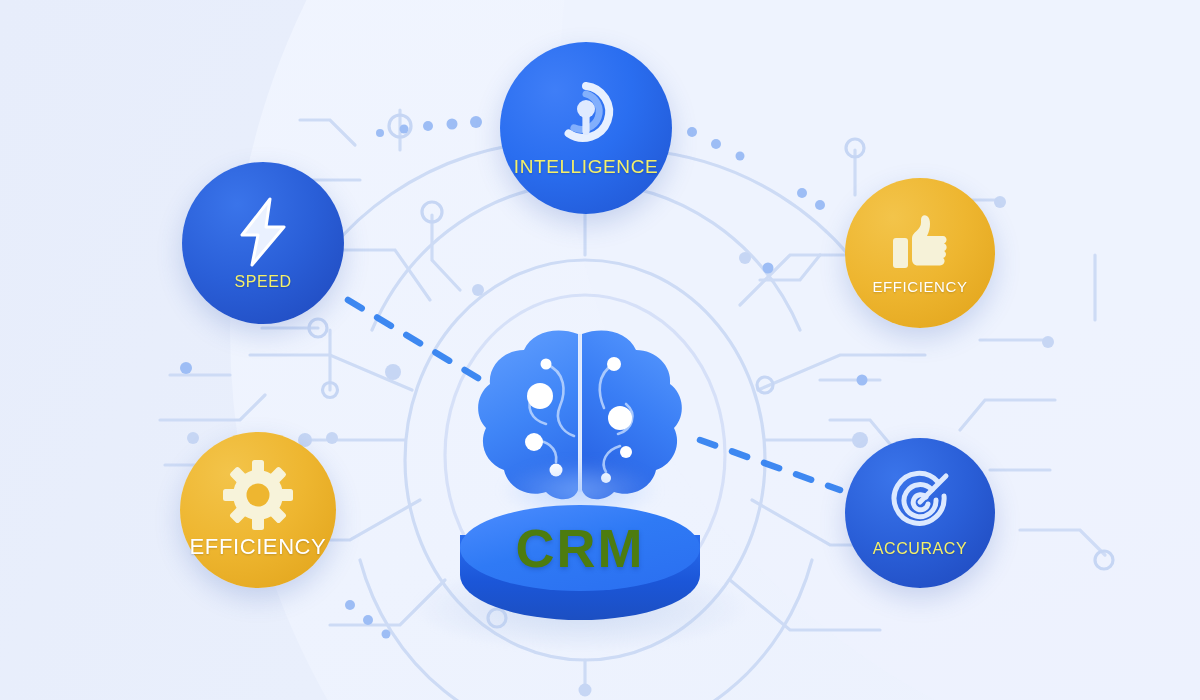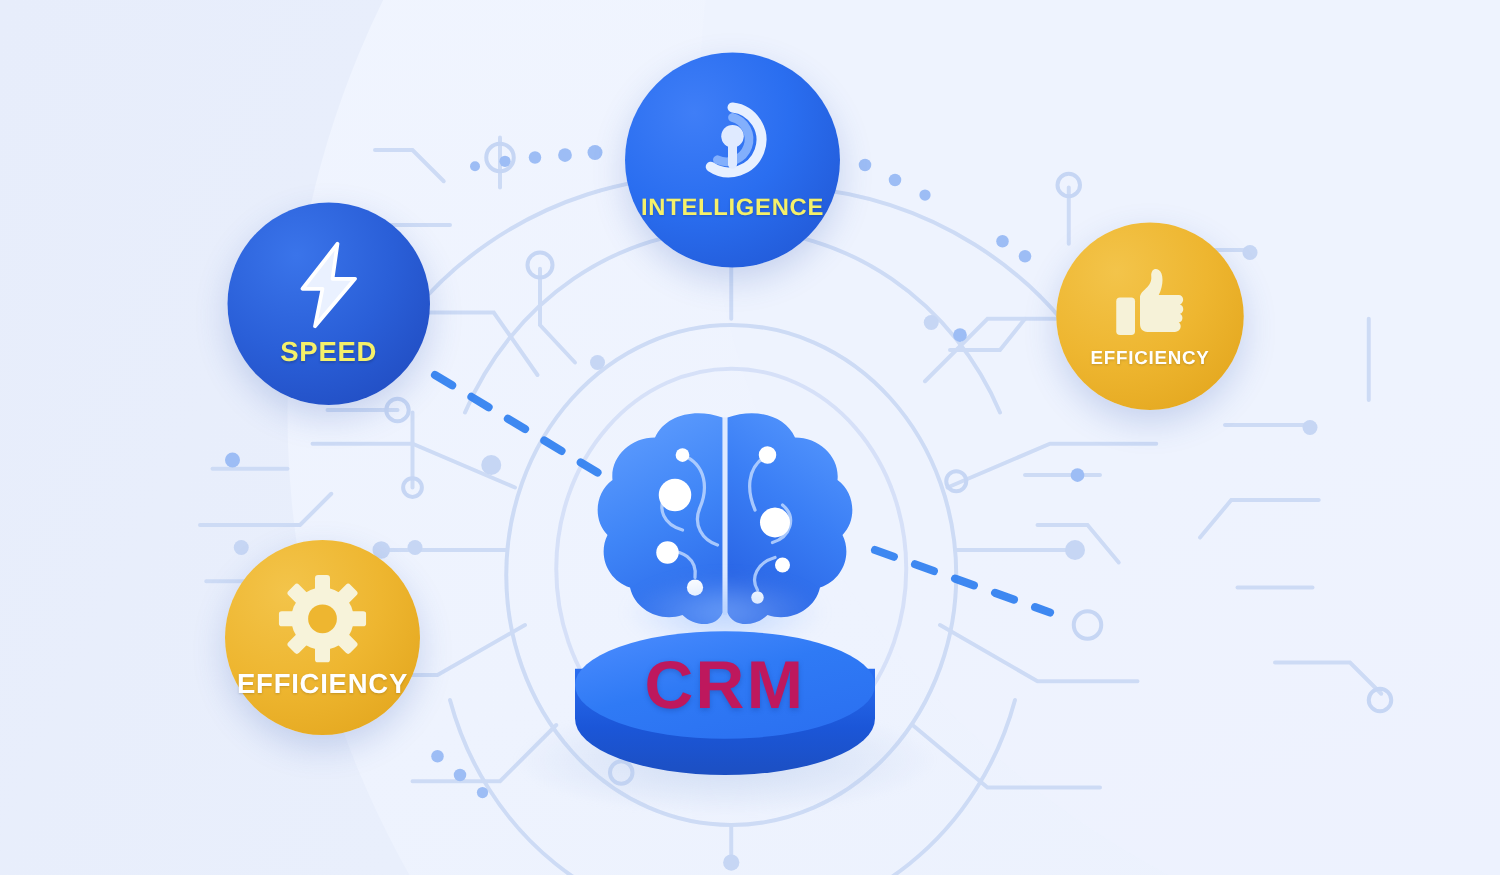--- a/index.html
+++ b/index.html
@@ -58,46 +58,46 @@
   }
   .crm-top{
     position:absolute;left:0;top:0;width:240px;height:86px;
     border-radius:50%;
     background:linear-gradient(165deg,#4d8dff 0%,#2f7af5 45%,#2a6ef0 100%);
   }
   .crm-label{
     position:absolute;left:0;top:8px;width:240px;height:70px;
     display:flex;align-items:center;justify-content:center;
     font-size:54px;font-weight:bold;letter-spacing:2px;
-    color:#be185d;text-shadow:0 2px 4px rgba(20,60,150,.35);
+    color:#4d7c0f;text-shadow:0 2px 4px rgba(20,60,150,.35);
   }
 
   
   .node{
     position:absolute;border-radius:50%;
     display:flex;flex-direction:column;align-items:center;justify-content:center;
     box-shadow:0 10px 26px rgba(60,95,180,.22);
   }
   .node .icon{display:flex;align-items:center;justify-content:center;}
   .node .label{
-    font-weight:bold;letter-spacing:.6px;margin-top:4px;
+    font-weight:normal;letter-spacing:.6px;margin-top:4px;
     text-shadow:0 1px 2px rgba(0,0,0,.18);
   }
   .node.blue{background:radial-gradient(circle at 32% 28%,#3f7ef7 0%,#2a6ef0 45%,#1f53cf 100%);}
   .node.deepblue{background:radial-gradient(circle at 34% 26%,#3a74ea 0%,#2a5fd8 48%,#1e47bb 100%);}
   .node.amber{background:radial-gradient(circle at 32% 26%,#f3c44a 0%,#eeb630 48%,#e0a219 100%);}
 
   .node.blue .label,.node.deepblue .label{color:#f4f06a;}
   .node.amber .label{color:#ffffff;}
 
   
   #node-intelligence{left:500px;top:42px;width:172px;height:172px;}
   #node-intelligence .label{font-size:19px;}
   #node-speed{left:182px;top:162px;width:162px;height:162px;}
-  #node-speed .label{font-size:22px;}
+  #node-speed .label{font-size:16px;}
   #node-convenience{left:845px;top:178px;width:150px;height:150px;}
   #node-convenience .label{font-size:15px;}
   #node-efficiency{left:180px;top:432px;width:156px;height:156px;}
   #node-efficiency .label{font-size:22px;}
   #node-accuracy{left:845px;top:438px;width:150px;height:150px;}
   #node-accuracy .label{font-size:16px;}
 </style>
 </head>
 <body>
 
@@ -322,14 +322,27 @@
             <rect x="0" y="29" width="14" height="12" rx="2.5" transform="rotate(45 35 35)"></rect>
             <rect x="56" y="29" width="14" height="12" rx="2.5" transform="rotate(45 35 35)"></rect>
           </g>
         </g>
         <circle cx="35" cy="35" r="11.5" fill="#eeb630"></circle>
       </svg>
     </div>
     <div class="label">EFFICIENCY</div>
   </div>
 
+  <div class="node deepblue" id="node-accuracy">
+    <div class="icon">
+      <svg width="68" height="68" viewBox="0 0 68 68">
+        <g fill="none" stroke="#dce9ff" stroke-width="5" stroke-linecap="round">
+          <path d="M52 14 A 25 25 0 1 0 58 28"></path>
+          <path d="M46 22 A 16 16 0 1 0 50 32"></path>
+          <path d="M40 29 A 7.5 7.5 0 1 0 42 36"></path>
+          <path d="M34 34 L 60 8"></path>
+        </g>
+      </svg>
+    </div>
+    <div class="label">ACCURACY</div>
+  </div>
 
 </div>
 
 </body></html>

